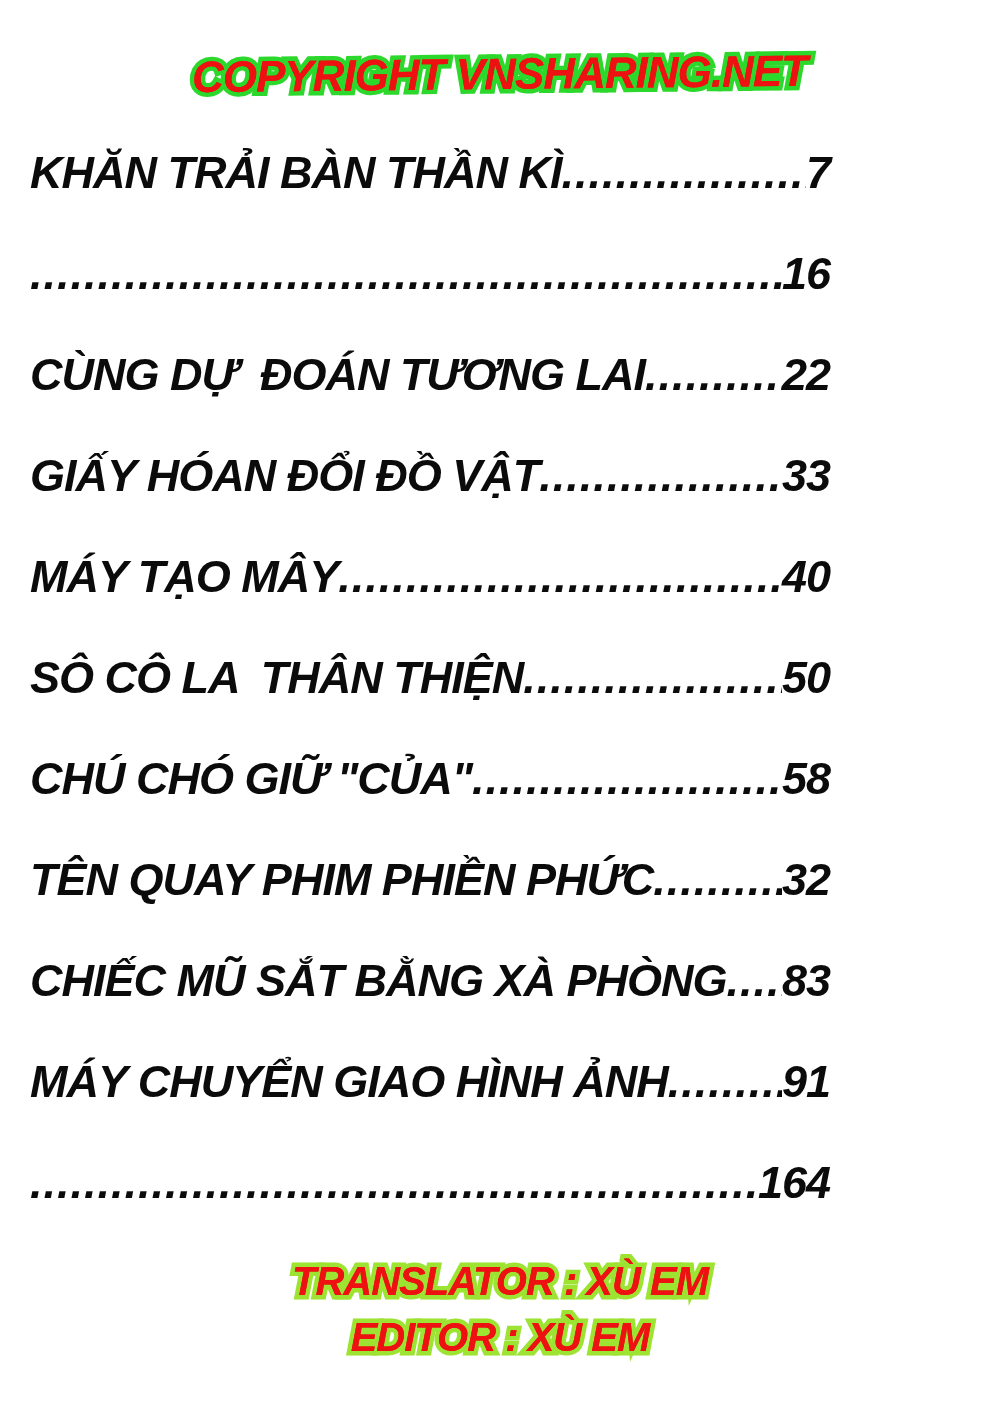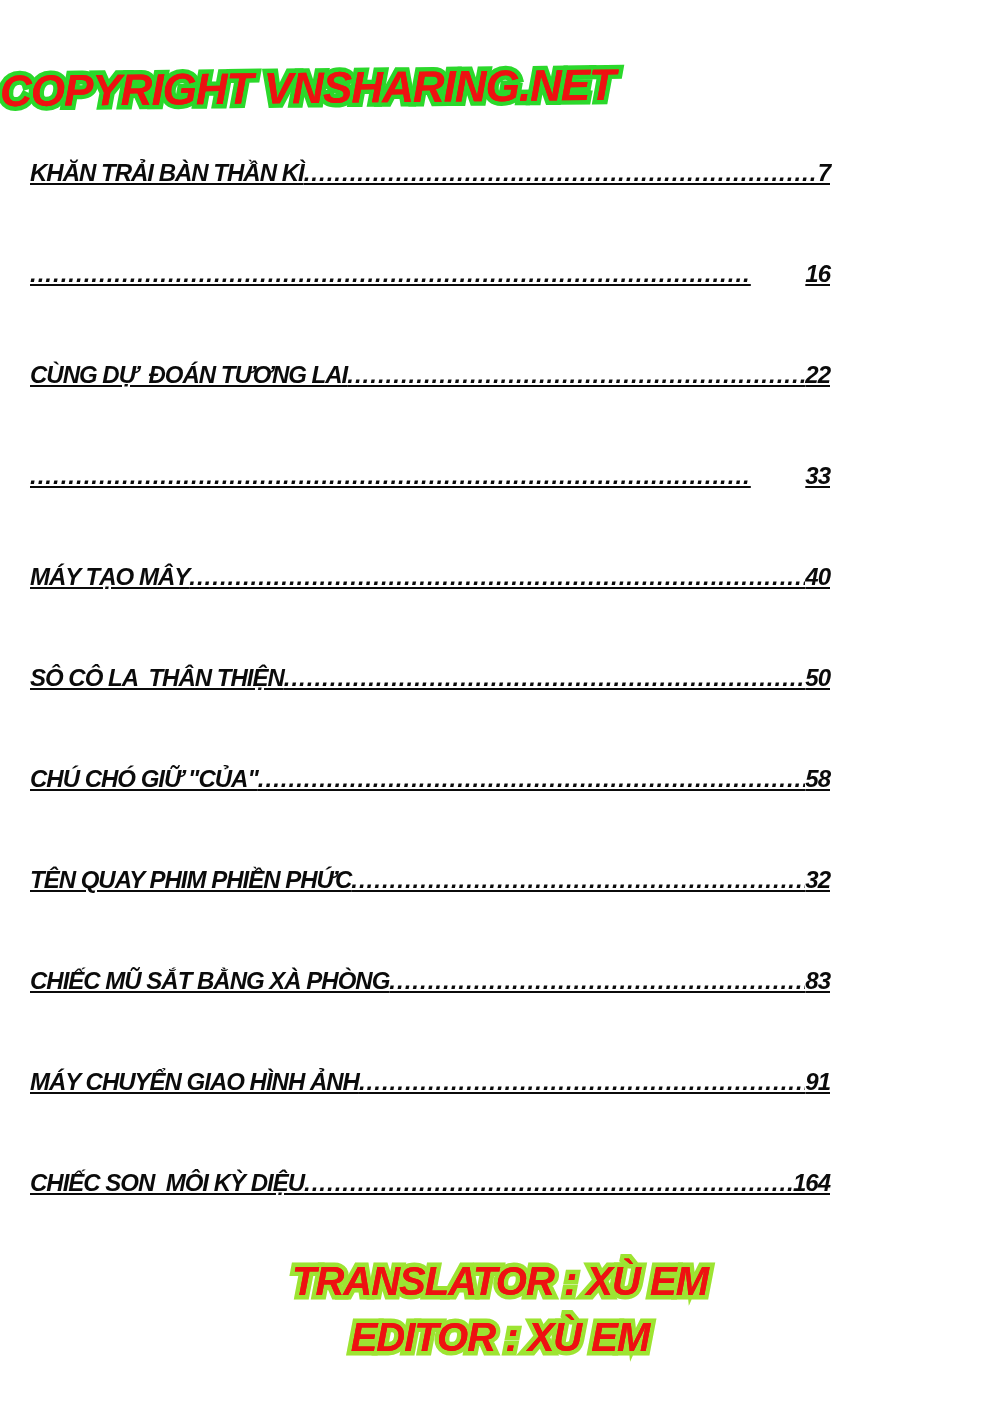--- a/index.html
+++ b/index.html
@@ -29,22 +29,22 @@
     top: 0;
     z-index: -1;
     color: #ee1111;
     -webkit-text-stroke: 9px var(--oc, #2bd82b);
     paint-order: stroke fill;
     white-space: pre;
   }
 
   
   .banner-wrap {
-    text-align: left;
-    padding-top: 60px;
+    text-align: center;
+    padding-top: 46px;
     height: 102px;
   }
   .banner {
     font-size: 44px;
     line-height: 56px;
     --oc: #2bd82b;
     transform: rotate(-0.6deg);
   }
 
   
@@ -52,23 +52,22 @@
     margin-left: 30px;
     width: 800px;
     margin-top: 20px;
   }
   .toc-row {
     display: flex;
     height: 101px;
     color: #0b0b0b;
     font-weight: bold;
     font-style: italic;
-    font-size: 24px;
+    font-size: 45px;
     letter-spacing: -1px;
-    text-decoration: underline;
   }
   .toc-title {
     display: block;
     line-height: 101px;
     white-space: pre;
     flex: 0 0 auto;
   }
   .toc-leader {
     display: block;
     flex: 1 1 auto;
@@ -116,20 +115,21 @@
     <span class="toc-page">16</span>
   </div>
 
   <div class="toc-row">
     <span class="toc-title">CÙNG DỰ  ĐOÁN TƯƠNG LAI</span>
     <span class="toc-leader">..............................................................................................</span>
     <span class="toc-page">22</span>
   </div>
 
   <div class="toc-row">
+    <span class="toc-title">GIẤY HÓAN ĐỔI ĐỒ VẬT</span>
     <span class="toc-leader">..............................................................................................</span>
     <span class="toc-page">33</span>
   </div>
 
   <div class="toc-row">
     <span class="toc-title">MÁY TẠO MÂY</span>
     <span class="toc-leader">..............................................................................................</span>
     <span class="toc-page">40</span>
   </div>
 
@@ -157,21 +157,20 @@
     <span class="toc-page">83</span>
   </div>
 
   <div class="toc-row">
     <span class="toc-title">MÁY CHUYỂN GIAO HÌNH ẢNH</span>
     <span class="toc-leader">..............................................................................................</span>
     <span class="toc-page">91</span>
   </div>
 
   <div class="toc-row">
-    <span class="toc-title">CHIẾC SON  MÔI KỲ DIỆU</span>
     <span class="toc-leader">..............................................................................................</span>
     <span class="toc-page">164</span>
   </div>
 
 </div>
 
 <div class="footer">
   <div>
     <span class="outlined footer-line" data-text="TRANSLATOR : XÙ EM">TRANSLATOR : XÙ EM</span>
   </div>

